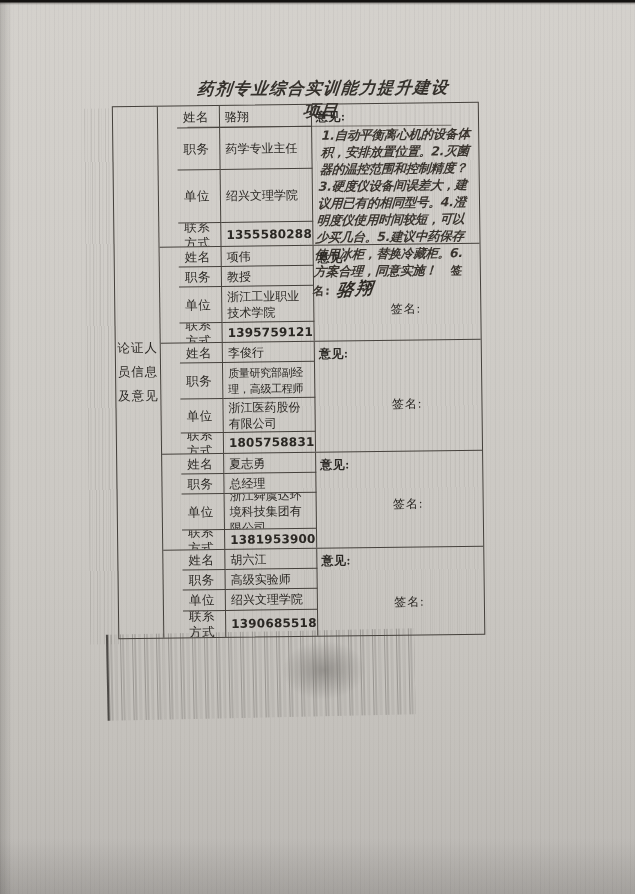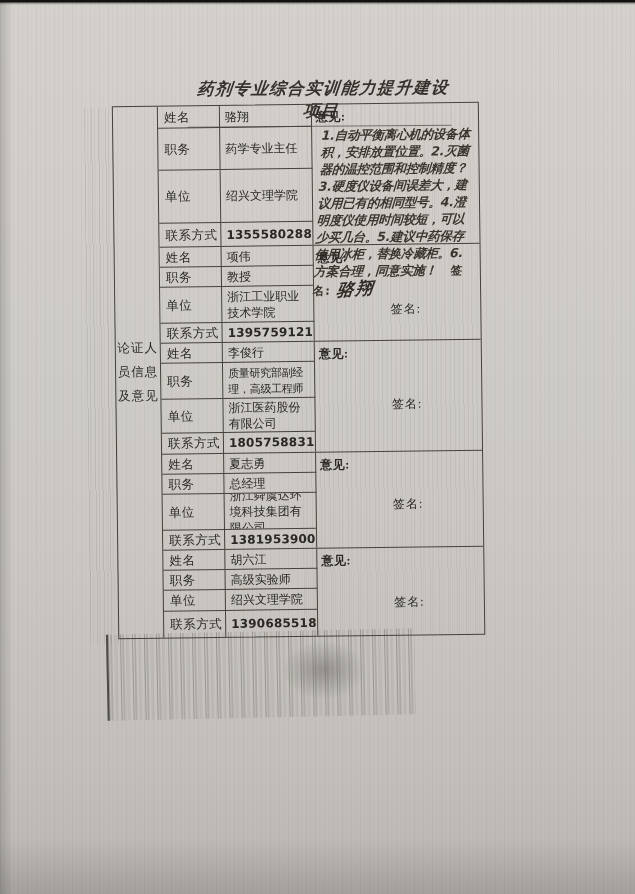--- a/index.html
+++ b/index.html
@@ -79,21 +79,21 @@
   .pblock{
     display:grid;grid-template-columns:62px 92px 166px;
     border-bottom:1px solid #45413c;position:relative;
   }
   .pblock:last-child{border-bottom:none;}
   .cell{
     display:flex;align-items:center;
     font-size:12.5px;line-height:16px;overflow:hidden;
   }
   .lab{grid-column:1;border-right:1px solid #45413c;border-bottom:1px solid #45413c;
-    padding-left:6px;letter-spacing:.5px;}
+    padding-left:6px;letter-spacing:.5px;margin-left:19px;}
   .val{grid-column:2;border-right:1px solid #45413c;border-bottom:1px solid #45413c;
     padding:1px 3px 1px 5px;font-size:12px;}
   .r1{grid-row:1}.r2{grid-row:2}.r3{grid-row:3}.r4{grid-row:4}
   .lab.r4,.val.r4{border-bottom:none;}
   .num{font-family:"DejaVu Sans", sans-serif;font-weight:700;font-size:12px;
     letter-spacing:.2px;white-space:nowrap;}
   .tight{font-size:11px;letter-spacing:-.3px;}
   .opinion{grid-column:3;grid-row:1 / span 4;position:relative;padding:2px 4px;}
   .op-label{font-size:12px;font-weight:700;letter-spacing:.5px;}
   .sig-label{position:absolute;font-size:12px;letter-spacing:1px;}

